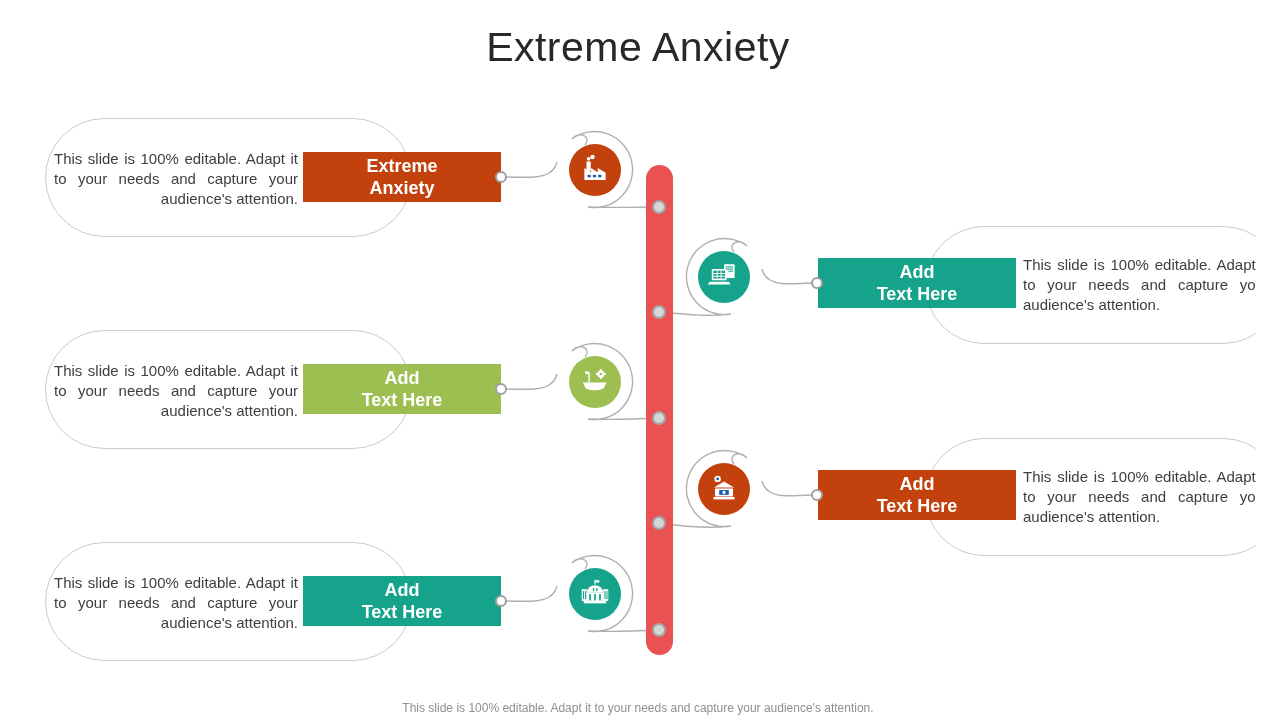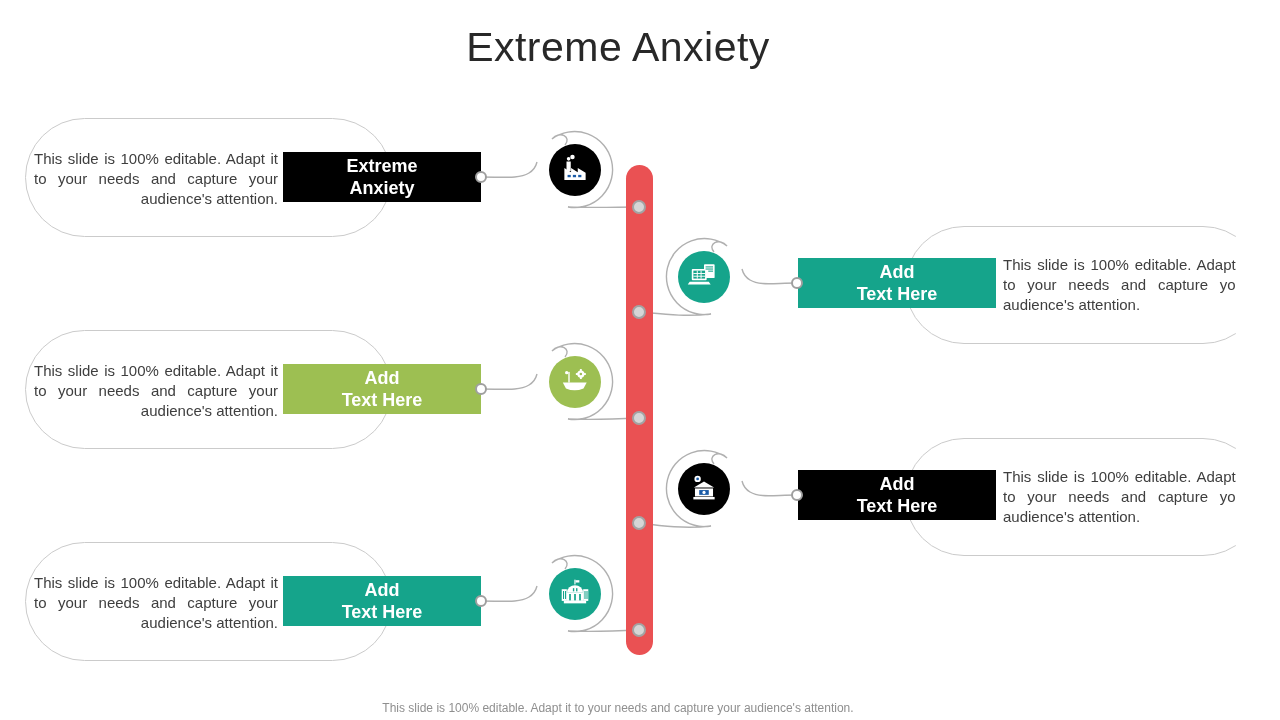--- a/index.html
+++ b/index.html
@@ -1,26 +1,26 @@
 <!DOCTYPE html>
 <html><head>
 <meta charset="utf-8">
 <style>
   html,body{margin:0;padding:0;background:#fff;}
   .slide{position:relative;width:1236px;height:720px;background:#fff;overflow:hidden;
-         font-family:"Liberation Sans","DejaVu Sans",sans-serif;}
+         font-family:"Liberation Sans","DejaVu Sans",sans-serif;margin-left:20px;}
   .title{position:absolute;left:0;top:24px;width:100%;text-align:center;
          font-size:41px;font-weight:500;color:#282828;letter-spacing:.5px;}
   .bubble{position:absolute;border:1px solid #cbcbcb;border-radius:60px;background:#fff;z-index:0;}
   .bubble-text{position:absolute;font-size:15px;line-height:20px;color:#3e3e3e;z-index:1;margin:0;}
   .bt-left{text-align:justify;text-align-last:right;}
   .bt-right{text-align:justify;text-align-last:left;}
   .label-box{position:absolute;width:198px;height:50px;z-index:4;display:flex;flex-direction:column;
              align-items:center;justify-content:center;color:#fff;font-weight:bold;font-size:18px;line-height:22px;}
-  .c-blue{background:#000000;} .c-teal{background:#15A48B;} .c-olive{background:#9DBF52;}
+  .c-blue{background:#c2410c;} .c-teal{background:#15A48B;} .c-olive{background:#9DBF52;}
   .icon-circle{position:absolute;width:52px;height:52px;border-radius:50%;z-index:4;
                display:flex;align-items:center;justify-content:center;}
   .icon-circle svg{width:34px;height:34px;}
   .timeline-bar{position:absolute;left:626px;top:165px;width:27px;height:490px;
                 border-radius:14px;background:#EA5153;z-index:2;}
   .bar-dot{position:absolute;width:10px;height:10px;border-radius:50%;background:#d6d6d6;
            border:2px solid #a3a3a3;z-index:3;}
   .box-dot{position:absolute;width:8px;height:8px;border-radius:50%;background:#fff;
            border:2px solid #9f9f9f;z-index:5;}
   .connector-layer{position:absolute;left:0;top:0;z-index:1;}

